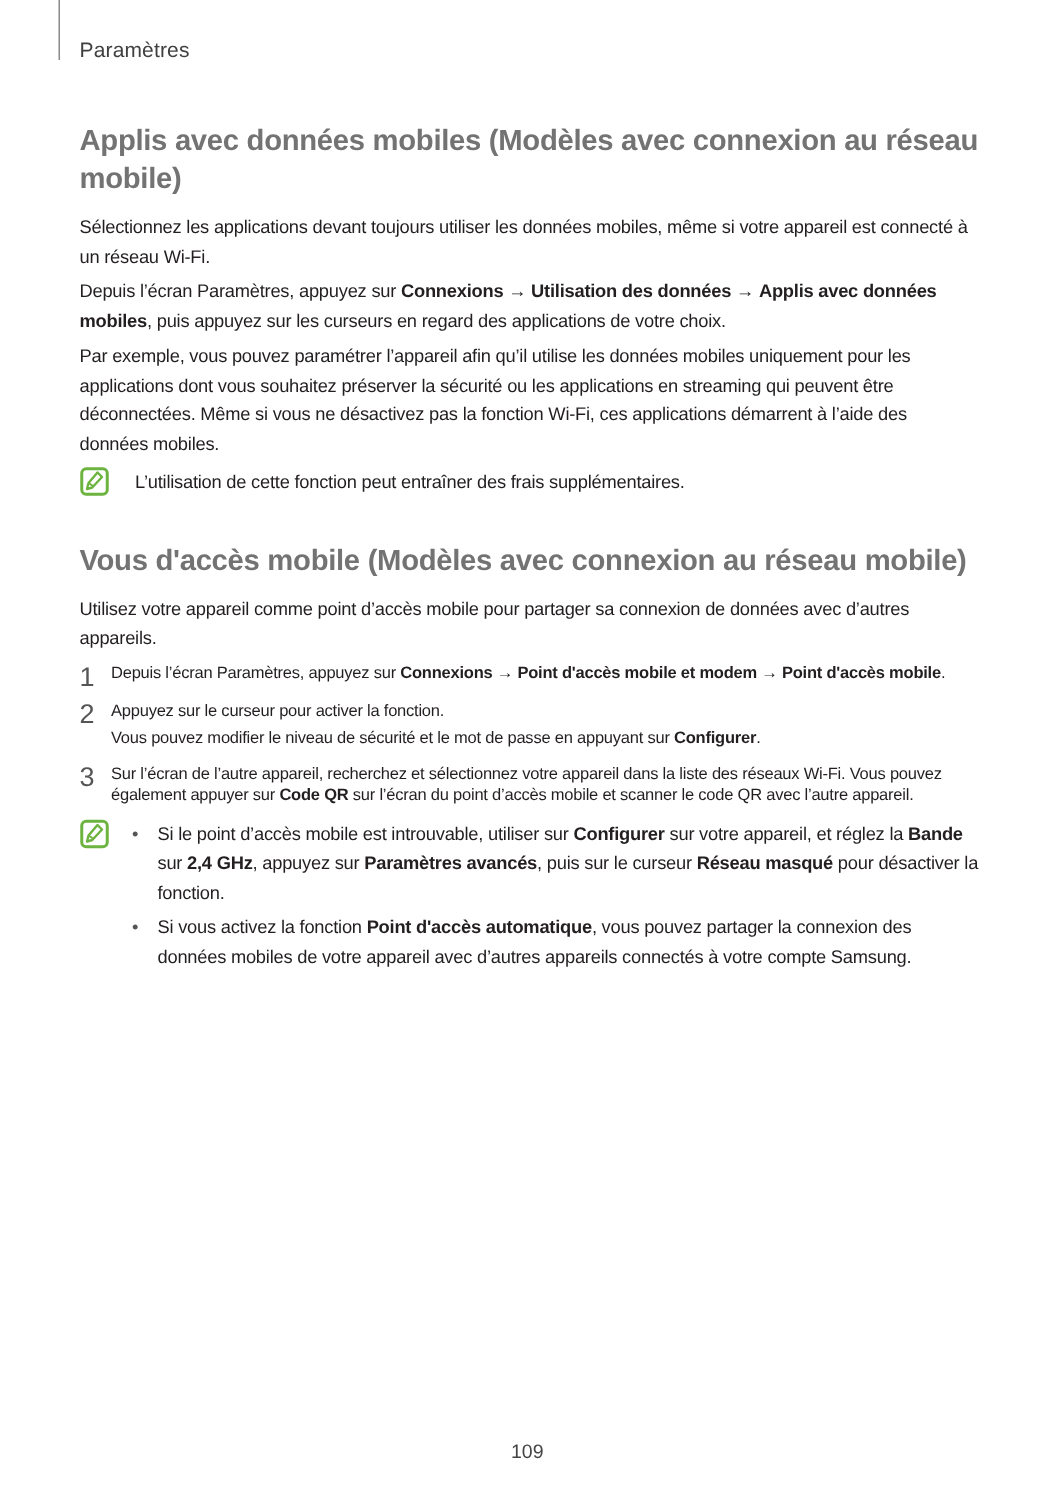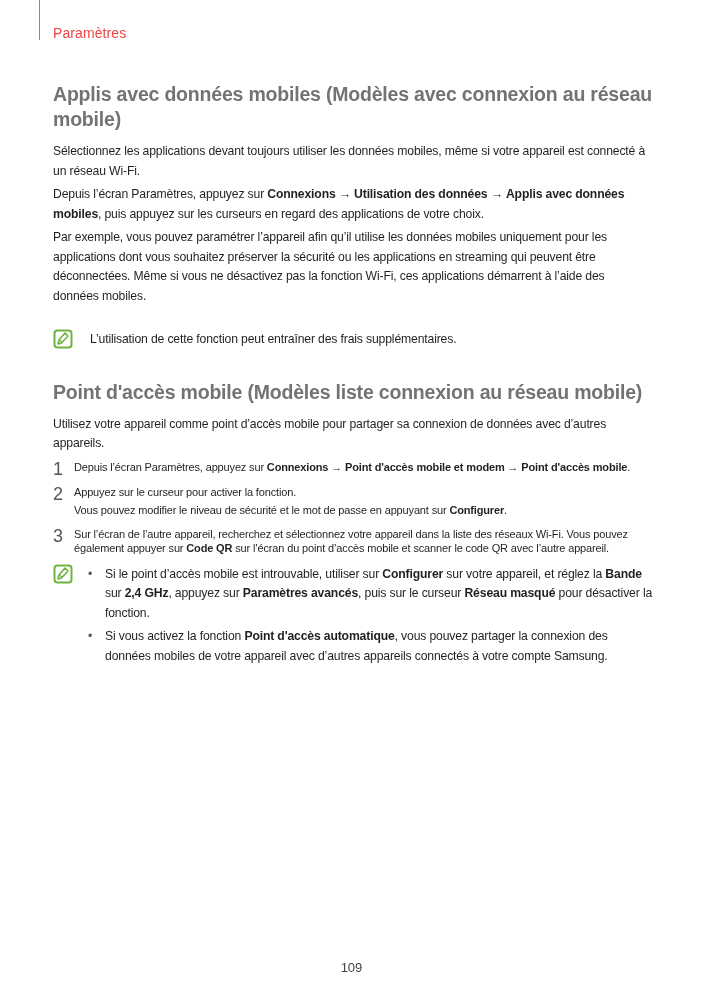--- a/index.html
+++ b/index.html
@@ -5,32 +5,32 @@
     html, body { margin: 0; padding: 0; background: #ffffff; }
     body {
       width: 703px; height: 994px; position: relative; overflow: hidden;
       font-family: "Liberation Sans", "DejaVu Sans", sans-serif;
       color: #231f20;
     }
     .header-rule {
       position: absolute; left: 39px; top: 0; width: 1px; height: 40px; background: #8a8a8a;
     }
     .header-title {
-      position: absolute; left: 53px; top: 25px; font-size: 14px; color: #ef4444; letter-spacing: 0.1px;
+      position: absolute; left: 53px; top: 25px; font-size: 14px; color: #404040; letter-spacing: 0.1px;
     }
     .content { position: absolute; left: 53px; top: 82px; width: 600px; }
     h2 {
       color: #737373; font-weight: bold; font-size: 19.5px; line-height: 25px; margin: 0 0 10px 0;
       letter-spacing: -0.2px;
     }
     p.body {
       font-size: 12.2px; line-height: 19.5px; margin: 0 0 4px 0; letter-spacing: -0.15px;
     }
     b { font-weight: bold; }
-    .note { display: flex; align-items: flex-start; margin-top: 24px; text-align: center; }
+    .note { display: flex; align-items: flex-start; margin-top: 6px; text-align: center; }
     .note-icon { width: 20px; height: 20px; flex: 0 0 20px; margin-top: -1px; }
     .note-text { margin-left: 17px; font-size: 12.2px; line-height: 19.5px; letter-spacing: -0.15px; }
     .section2 { margin-top: 30px; }
     .step { display: flex; margin-top: 6px; }
     .step-num {
       width: 21px; flex: 0 0 21px; font-size: 18px; color: #555; line-height: 20px; margin-top: -1px;
     }
     .step-body { flex: 1; }
     .step-body p { margin: 0 0 4px 0; font-size: 11px; line-height: 14px; letter-spacing: -0.15px; }
     .hotspot-icon { display: inline-block; width: 16px; height: 16px; vertical-align: -3px; margin: 0 2px; }
@@ -58,21 +58,21 @@
       <svg class="note-icon" viewBox="0 0 20 20">
         <rect x="1.5" y="1.5" width="17" height="17" rx="3" fill="none" stroke="#6db33f" stroke-width="2"></rect>
         <path d="M5 15 L6 11 L12 4 L15 7 L8.5 14 Z" fill="none" stroke="#6db33f" stroke-width="1.6" stroke-linejoin="round"></path>
         <path d="M6 11 L9 13" stroke="#6db33f" stroke-width="1.4"></path>
       </svg>
       <span class="note-text">L’utilisation de cette fonction peut entraîner des frais supplémentaires.</span>
     </div>
   </section>
 
   <section class="section2">
-    <h2>Point d'accès mobile (Modèles liste connexion au réseau mobile)</h2>
+    <h2>Vous d'accès mobile (Modèles avec connexion au réseau mobile)</h2>
     <p class="body">Utilisez votre appareil comme point d’accès mobile pour partager sa connexion de données avec d’autres appareils.</p>
 
     <div class="step">
       <div class="step-num">1</div>
       <div class="step-body">
         <p><span>Depuis l’écran Paramètres, appuyez sur </span><b>Connexions</b><span> → </span><b>Point d'accès mobile et modem</b><span> → </span><b>Point d'accès mobile</b><span>.</span></p>
       </div>
     </div>
 
     <div class="step">

